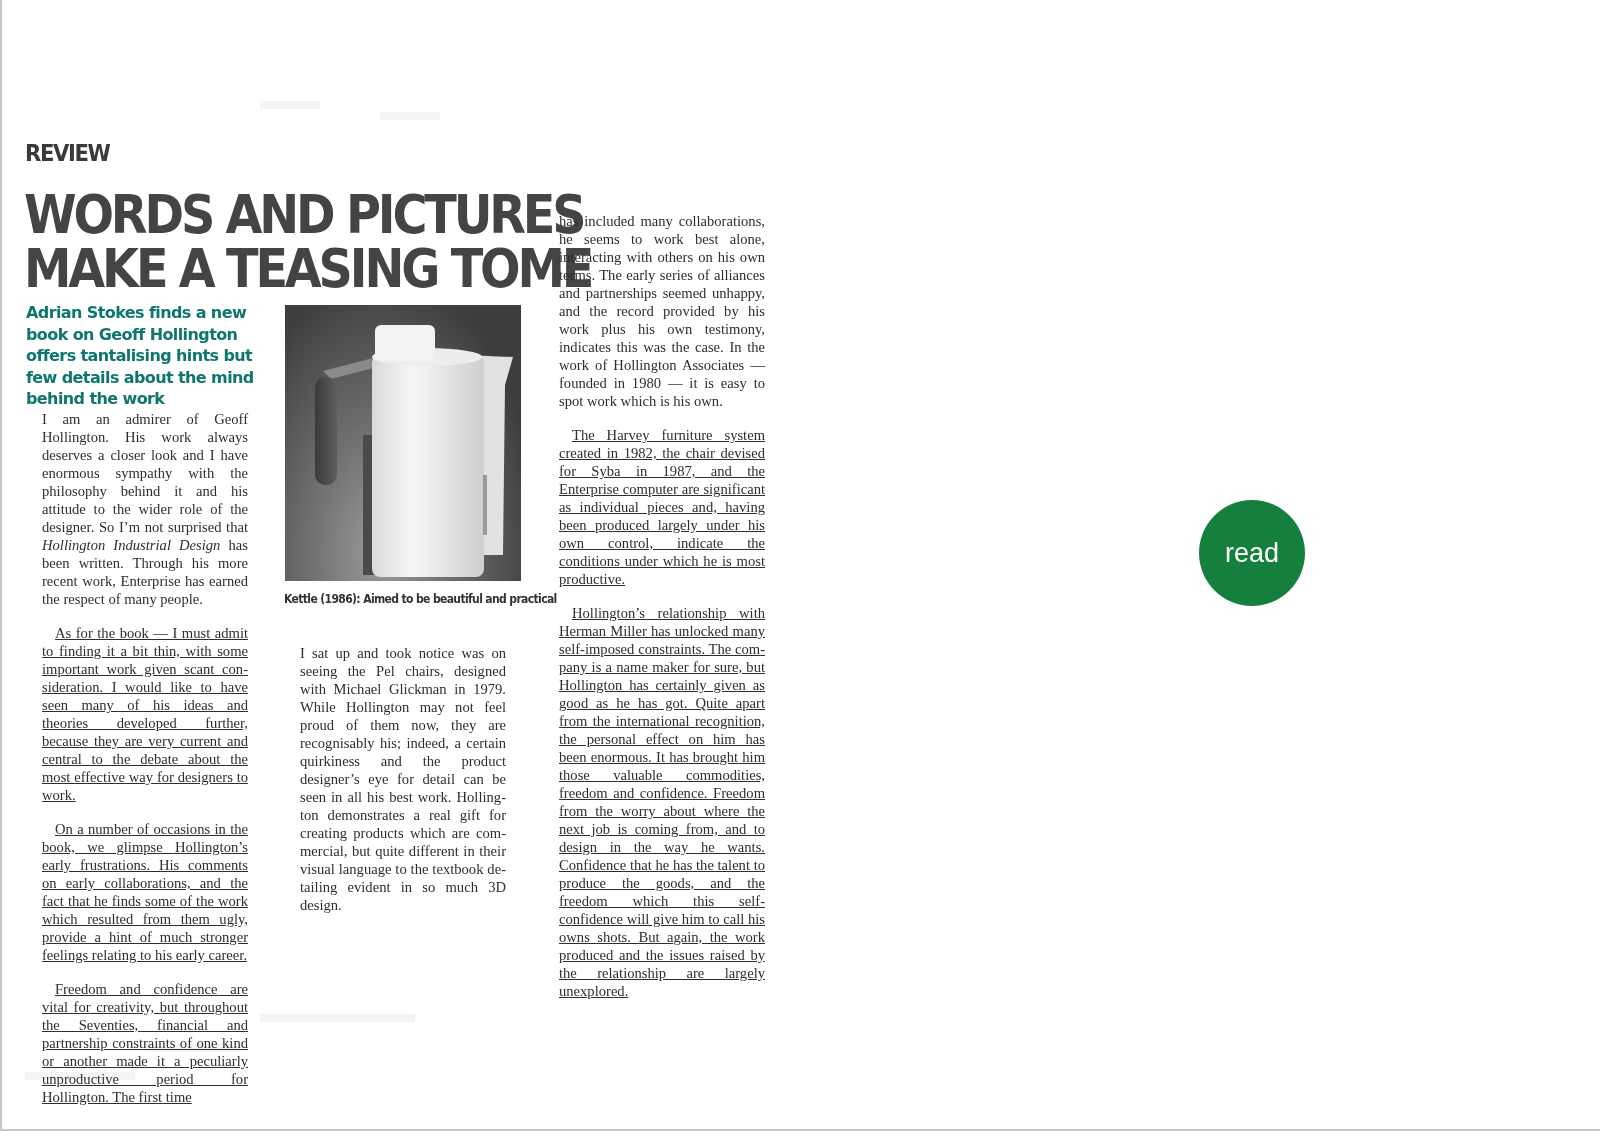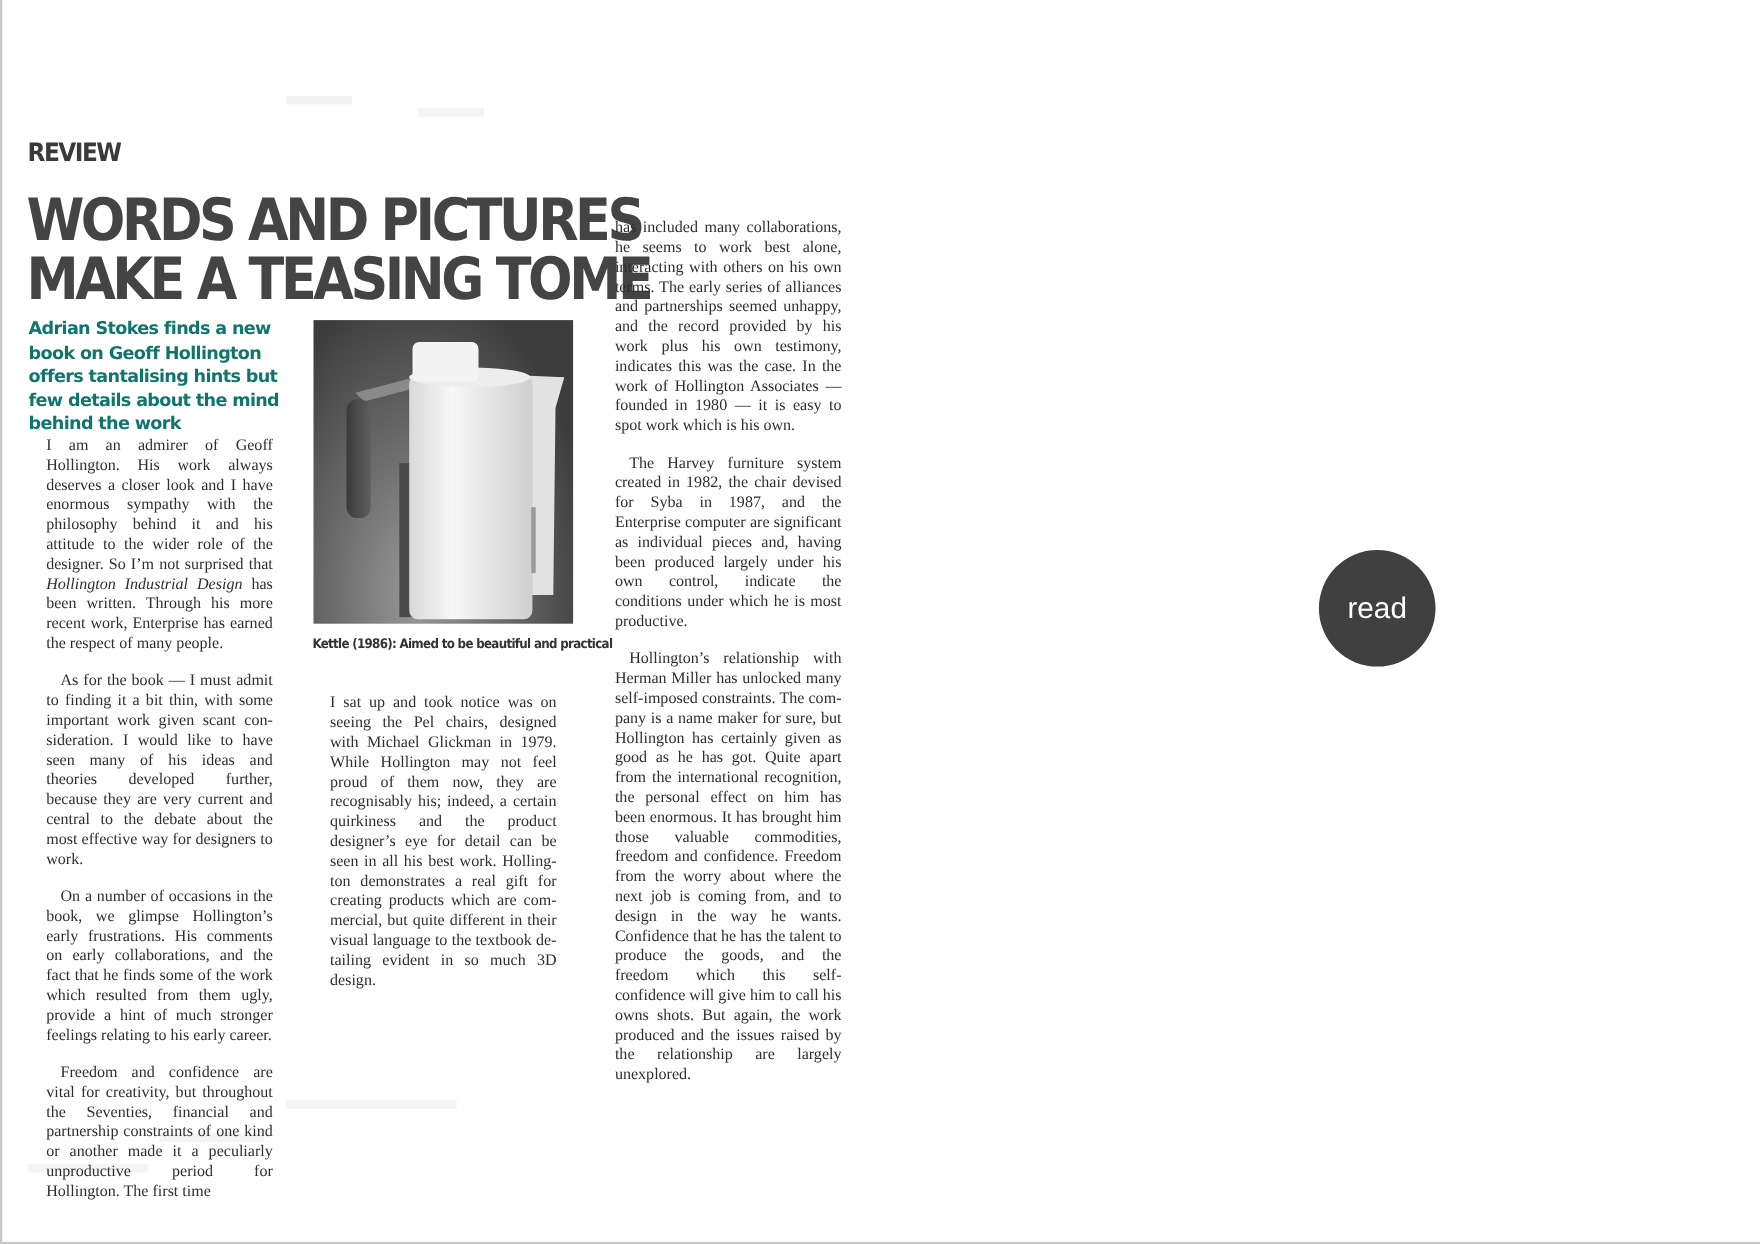--- a/index.html
+++ b/index.html
@@ -18,21 +18,21 @@
     .frame {
       position: absolute;
       left: 0; top: 0;
       width: 1598px;
       height: 1129px;
       border-left: 2px solid #c8c8c8;
       border-bottom: 2px solid #c8c8c8;
     }
     .article {
       position: absolute;
-      left: 0; top: 0;
+      left: 0; top: 14px;
       width: 820px;
       height: 956px;
     }
     .section-label {
       position: absolute;
       left: 25px;
       top: 126px;
       font-family: "DejaVu Sans", "Liberation Sans", sans-serif;
       font-weight: bold;
       font-size: 23px;
@@ -77,20 +77,21 @@
       text-align: justify;
       color: #2e2e2e;
       hyphens: manual;
     }
     .column p {
       margin: 16px;
       text-indent: 0;
     }
     .column p.indent {
       text-indent: 13px;
+      text-decoration: underline;
     }
     .col1 { left: 26px; top: 380px; }
     .col2 { left: 284px; top: 614px; }
     .col3 { left: 543px; top: 182px; }
     .photo {
       position: absolute;
       left: 285px;
       top: 291px;
       width: 236px;
       height: 276px;
@@ -113,21 +114,21 @@
       transform-origin: left center;
     }
     .italic { font-style: italic; }
     .read-button {
       position: absolute;
       left: 1199px;
       top: 500px;
       width: 106px;
       height: 106px;
       border-radius: 50%;
-      background: #404040;
+      background: #15803d;
       color: #ffffff;
       font-family: "Liberation Sans", "DejaVu Sans", sans-serif;
       font-size: 27px;
       display: flex;
       align-items: center;
       justify-content: center;
       cursor: pointer;
       border: none;
       padding: 0;
     }

